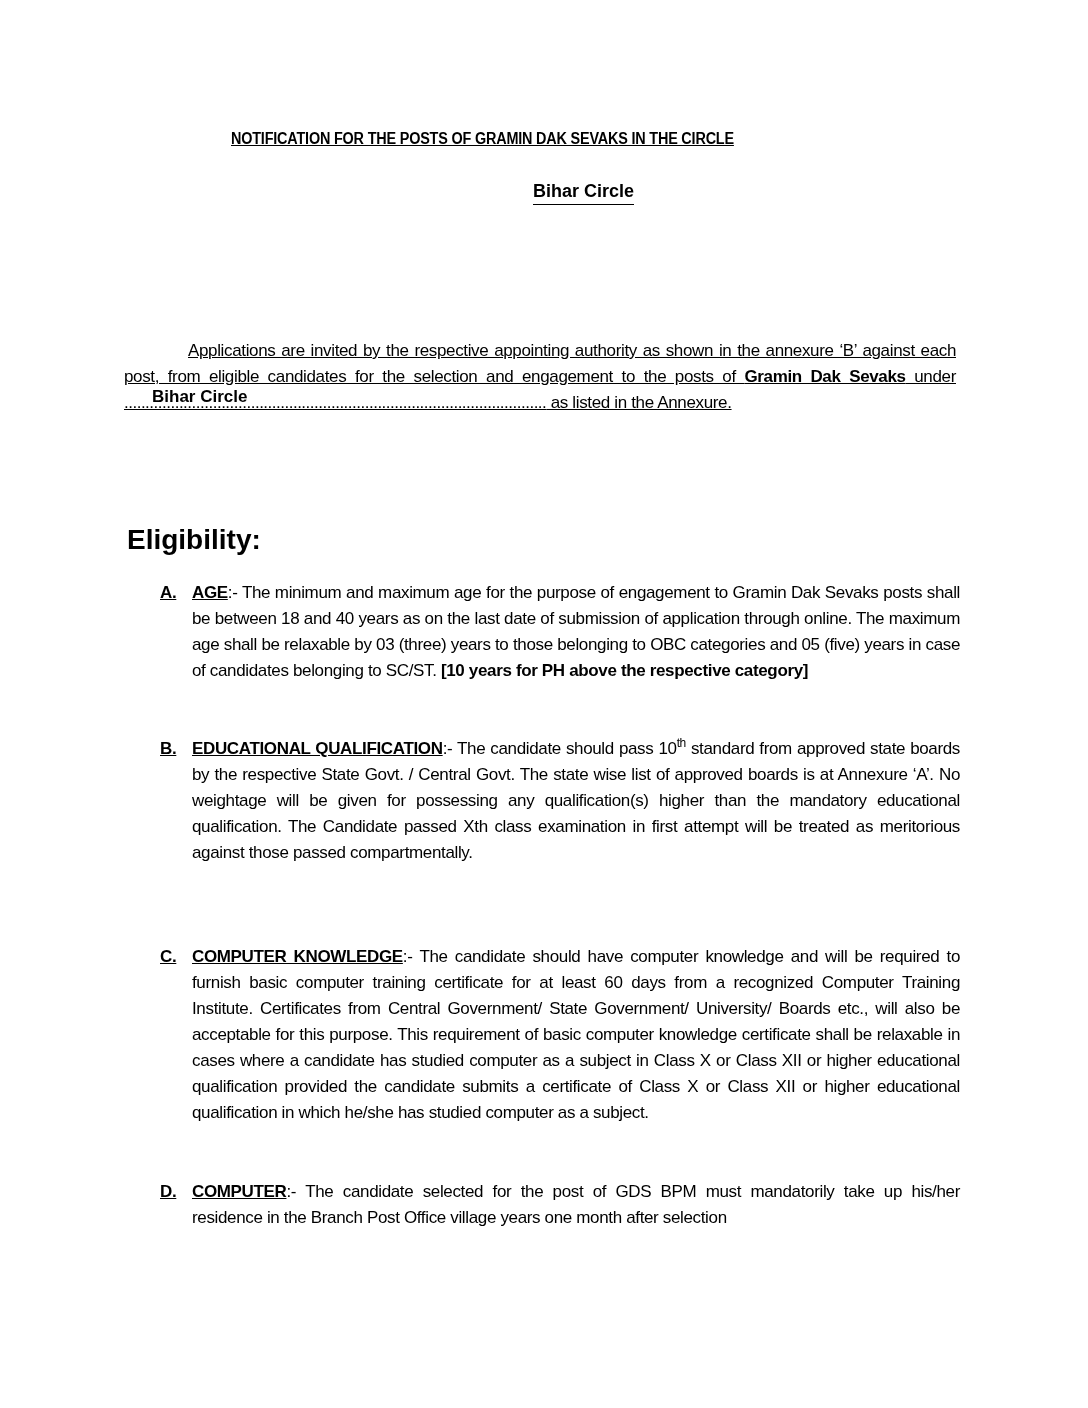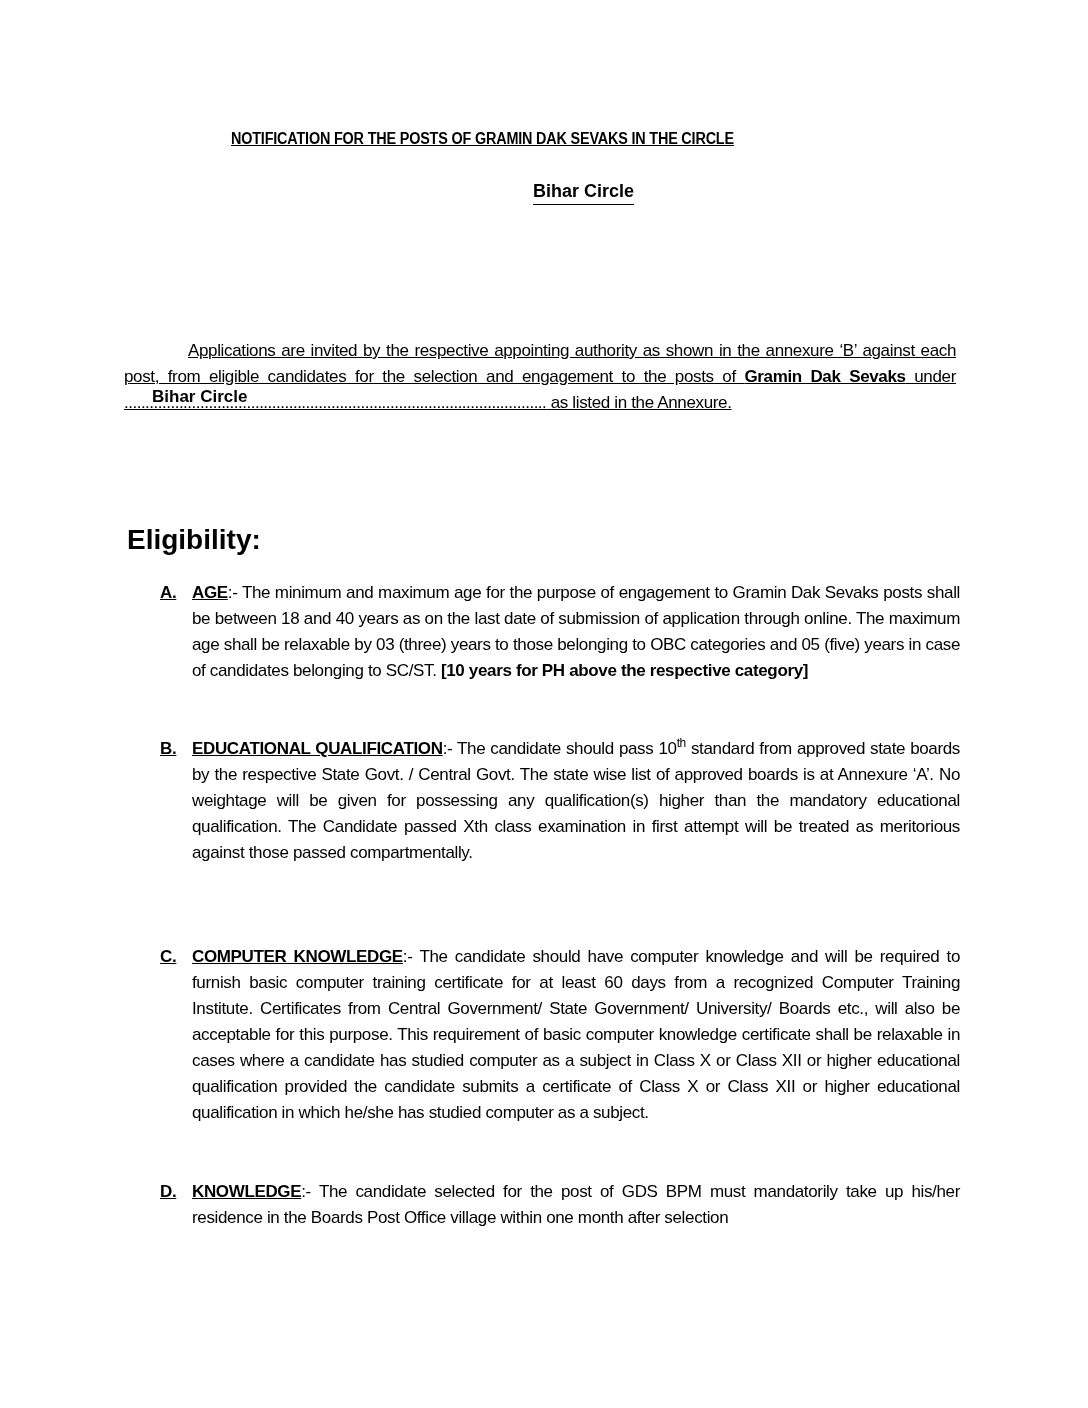--- a/index.html
+++ b/index.html
@@ -80,16 +80,16 @@
     <div class="content"><span class="label">EDUCATIONAL QUALIFICATION</span><span>:-</span><span> The candidate should pass 10</span><sup>th</sup><span> standard from approved state boards by the respective State Govt. / Central Govt.  The state wise list of approved boards is at Annexure ‘A’.  No weightage will be given for possessing any qualification(s) higher than the mandatory educational qualification. The Candidate passed Xth class examination in first attempt will be treated as meritorious against those passed compartmentally.</span></div>
   </div>
 
   <div class="item" style="top:944px;">
     <span class="marker">C.</span>
     <div class="content"><span class="label">COMPUTER KNOWLEDGE</span><span>:-</span><span>  The candidate should have computer knowledge and will be required to furnish basic computer training certificate for at least  60 days from a recognized Computer Training Institute. Certificates from Central Government/ State Government/ University/ Boards etc., will also be acceptable for this purpose.  This requirement of basic computer knowledge certificate shall be relaxable in cases where a candidate has studied computer as a subject  in Class X or Class XII or higher educational qualification provided the candidate submits a certificate of Class X or Class XII or higher educational qualification in which he/she has studied computer as a subject.</span></div>
   </div>
 
   <div class="item" style="top:1179px;">
     <span class="marker">D.</span>
-    <div class="content"><span class="label">KNOWLEDGE</span><span>:-</span><span> The candidate selected for the post of GDS  BPM  must mandatorily take up his/her residence in the Boards Post Office village within one month after selection</span></div>
+    <div class="content"><span class="label">COMPUTER</span><span>:-</span><span> The candidate selected for the post of GDS  BPM  must mandatorily take up his/her residence in the Branch Post Office village years one month after selection</span></div>
   </div>
 
 </div>
 
 </body></html>

